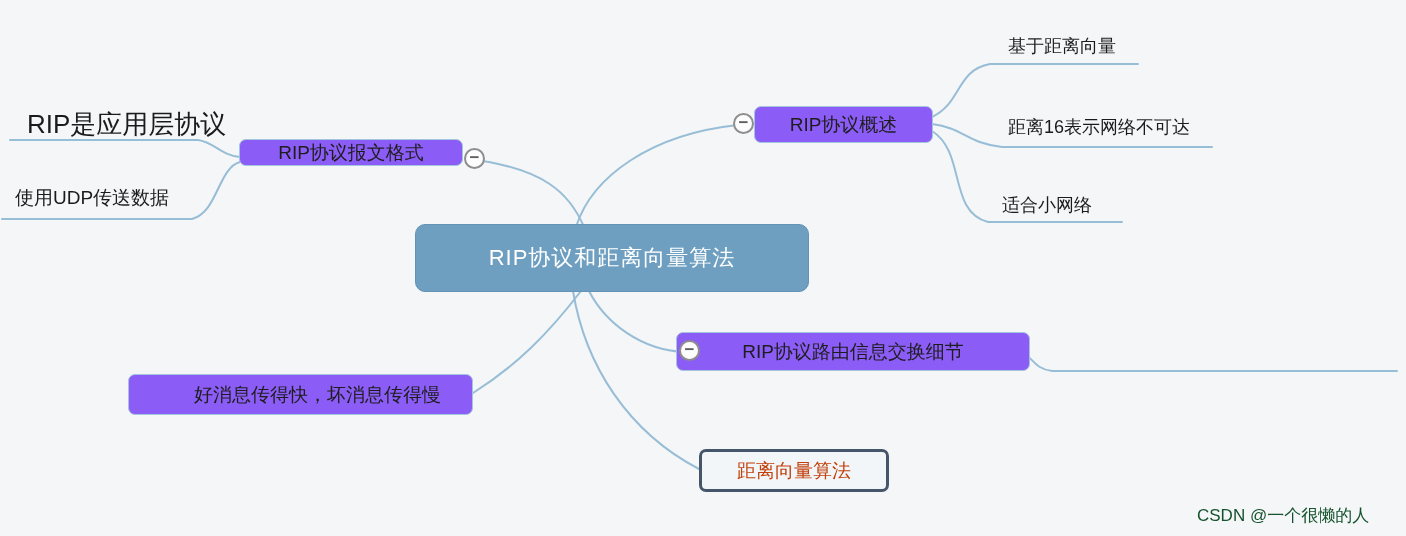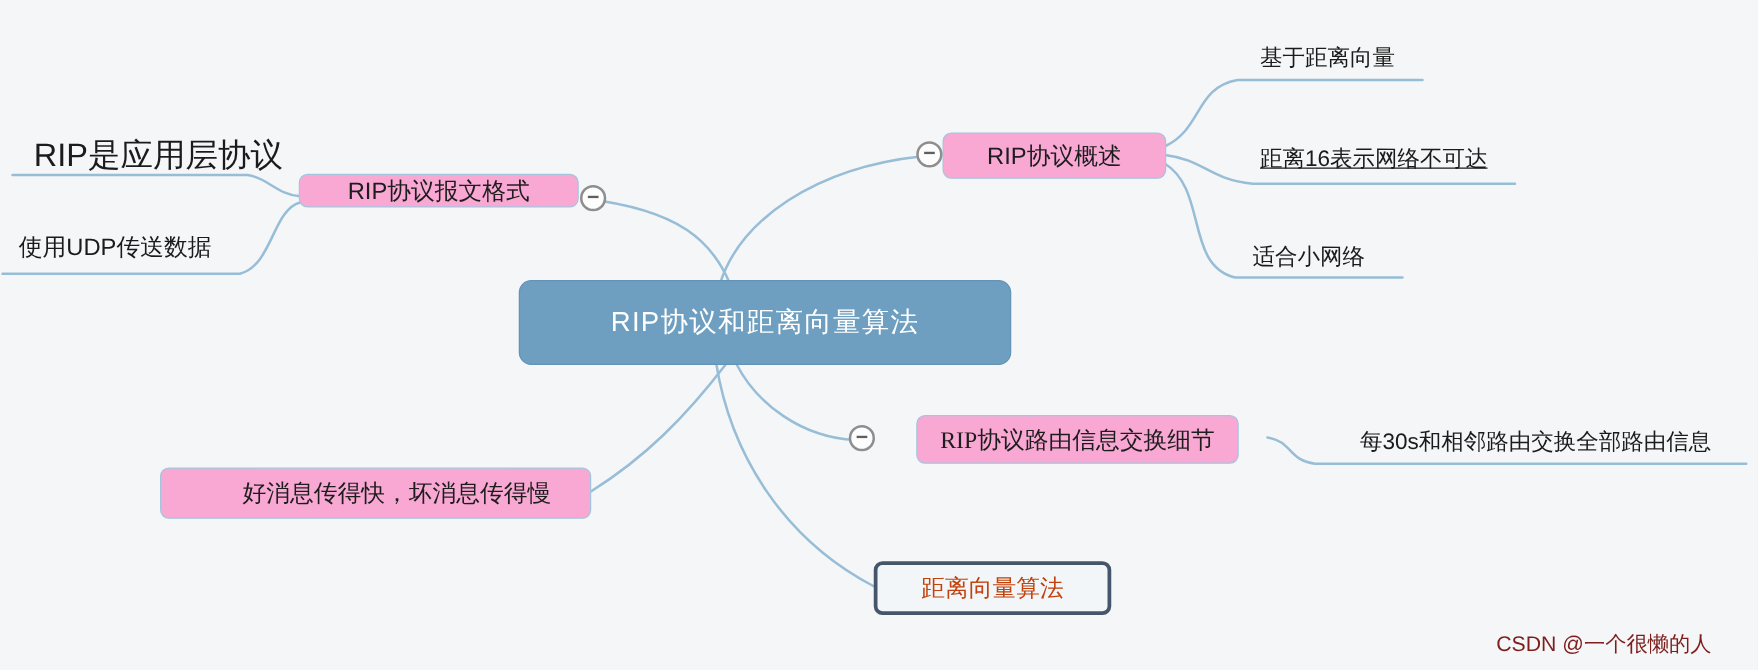--- a/index.html
+++ b/index.html
@@ -39,21 +39,21 @@
   .node.root {
     background: #6e9fc0;
     border: 1px solid #6493b5;
     border-radius: 10px;
     color: #ffffff;
     font-size: 22px;
     font-weight: 500;
     letter-spacing: 1px;
   }
   .node.branch {
-    background: #f9a8d4;
+    background: #8b5cf6;
     border: 1.5px solid #a3c5dd;
     border-radius: 7px;
     color: #1d1d1d;
     font-size: 19px;
     font-weight: 500;
   }
   .node.emphasis {
     background: #f3f6f8;
     border: 3px solid #45566a;
     border-radius: 7px;
@@ -89,21 +89,21 @@
     cursor: pointer;
     user-select: none;
   }
   .collapse span { margin-top: -2px; }
   .watermark {
     position: absolute;
     z-index: 2;
     left: 1197px;
     top: 504px;
     font-size: 17px;
-    color: #7f1d1d;
+    color: #14532d;
     white-space: nowrap;
   }
 </style>
 </head>
 <body>
 
 <div class="canvas">
 
   <svg class="edges" viewBox="0 0 1406 536" xmlns="http://www.w3.org/2000/svg">
 
@@ -122,21 +122,21 @@
 
     <path d="M 1014 350 C 1034 353 1030 368 1052 371 L 1397 371"></path>
   </svg>
 
   <div class="node root" style="left:415px; top:224px; width:394px; height:68px;">RIP协议和距离向量算法</div>
 
   <div class="node branch" style="left:239px; top:139px; width:224px; height:27px;">RIP协议报文格式</div>
 
   <div class="node branch" style="left:754px; top:106px; width:179px; height:37px;">RIP协议概述</div>
 
-  <div class="node branch" style="left:733px; top:332px; width:258px; height:39px;font-family:Liberation Serif, serif;">RIP协议路由信息交换细节</div>
+  <div class="node branch" style="left:676px; top:332px; width:354px; height:39px;">RIP协议路由信息交换细节</div>
 
   <div class="node branch" style="left:128px; top:374px; width:345px; height:41px;padding-left:34px;">好消息传得快，坏消息传得慢</div>
 
   <div class="node emphasis" style="left:699px; top:449px; width:190px; height:43px;">距离向量算法</div>
 
   <div class="collapse" style="left:464px; top:148px;">
     <span>−</span>
   </div>
   <div class="collapse" style="left:733px; top:113px;">
     <span>−</span>
@@ -144,21 +144,20 @@
   <div class="collapse" style="left:679px; top:340px;">
     <span>−</span>
   </div>
 
   <div class="leaf-label" style="left:27px; top:107px; font-size:26px;">RIP是应用层协议</div>
 
   <div class="leaf-label" style="left:15px; top:185px; font-size:19px;">使用UDP传送数据</div>
 
   <div class="leaf-label" style="left:1008px; top:34px;">基于距离向量</div>
 
-  <div class="leaf-label" style="left:1008px; top:115px;text-decoration:underline;">距离16表示网络不可达</div>
+  <div class="leaf-label" style="left:1008px; top:115px;">距离16表示网络不可达</div>
 
   <div class="leaf-label" style="left:1002px; top:193px;">适合小网络</div>
 
-  <div class="leaf-label" style="left:1088px; top:341px;">每30s和相邻路由交换全部路由信息</div>
 
   <div class="watermark">CSDN @一个很懒的人</div>
 
 </div>
 
 </body></html>

